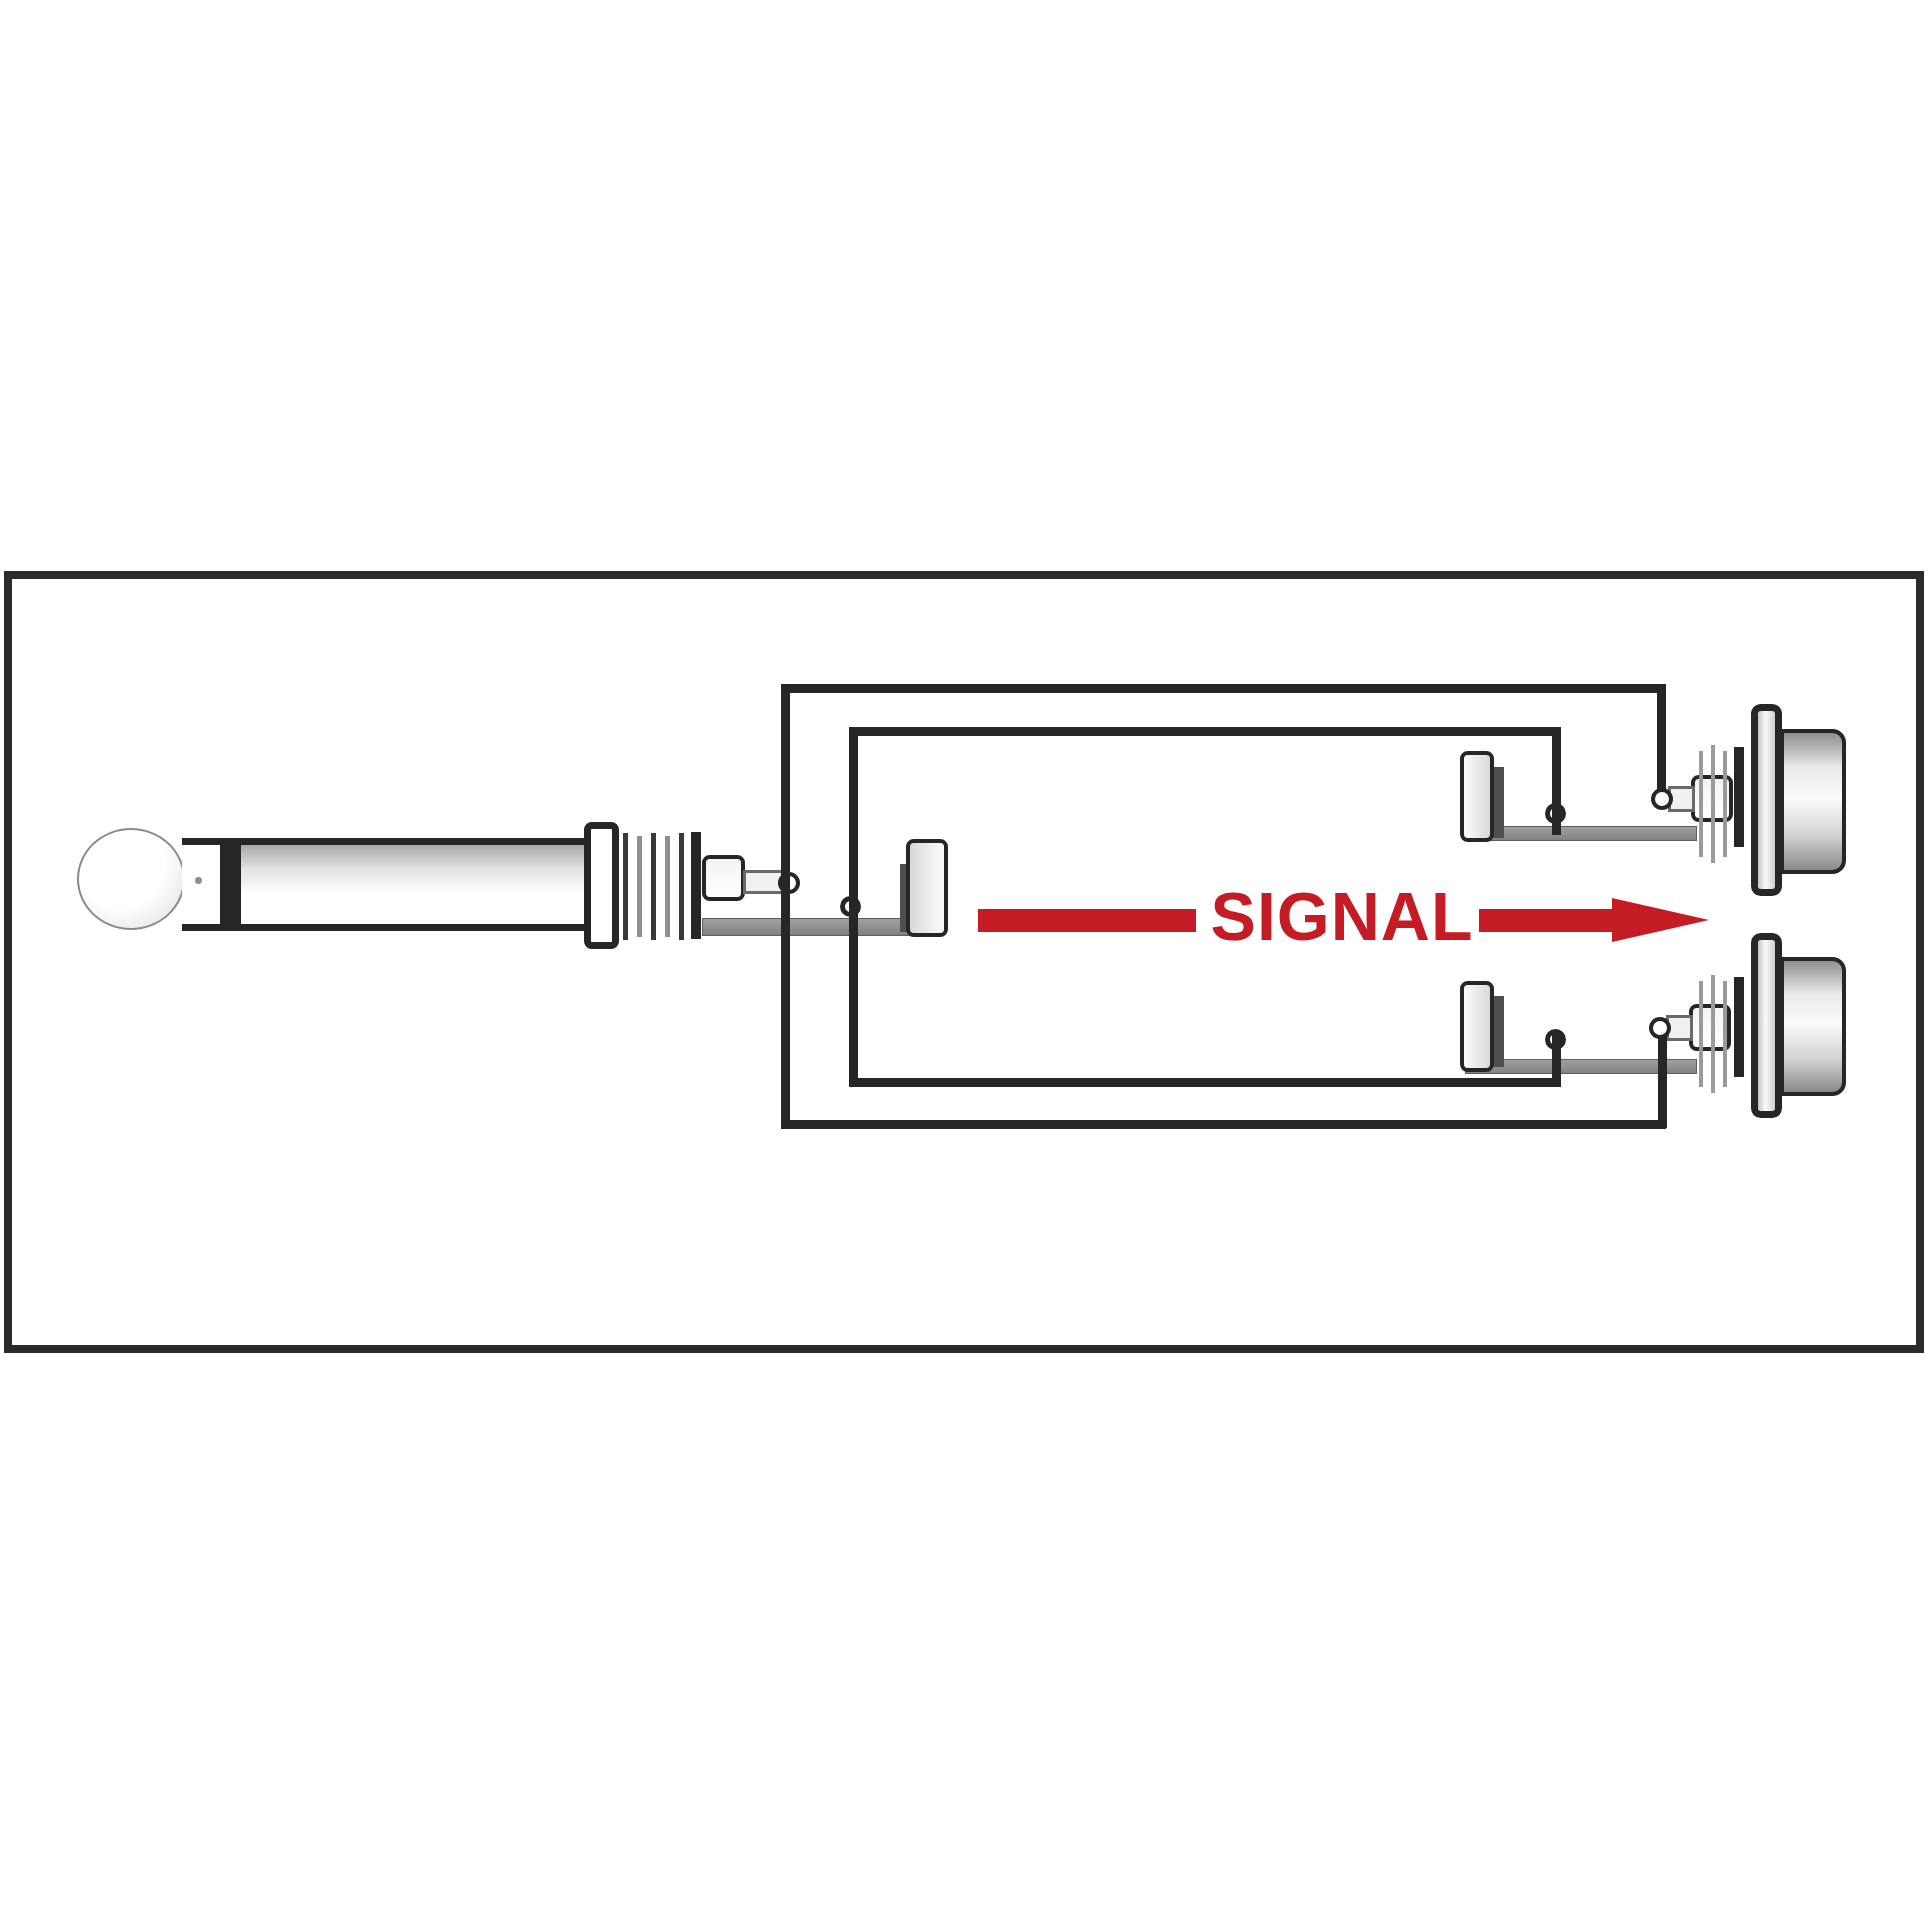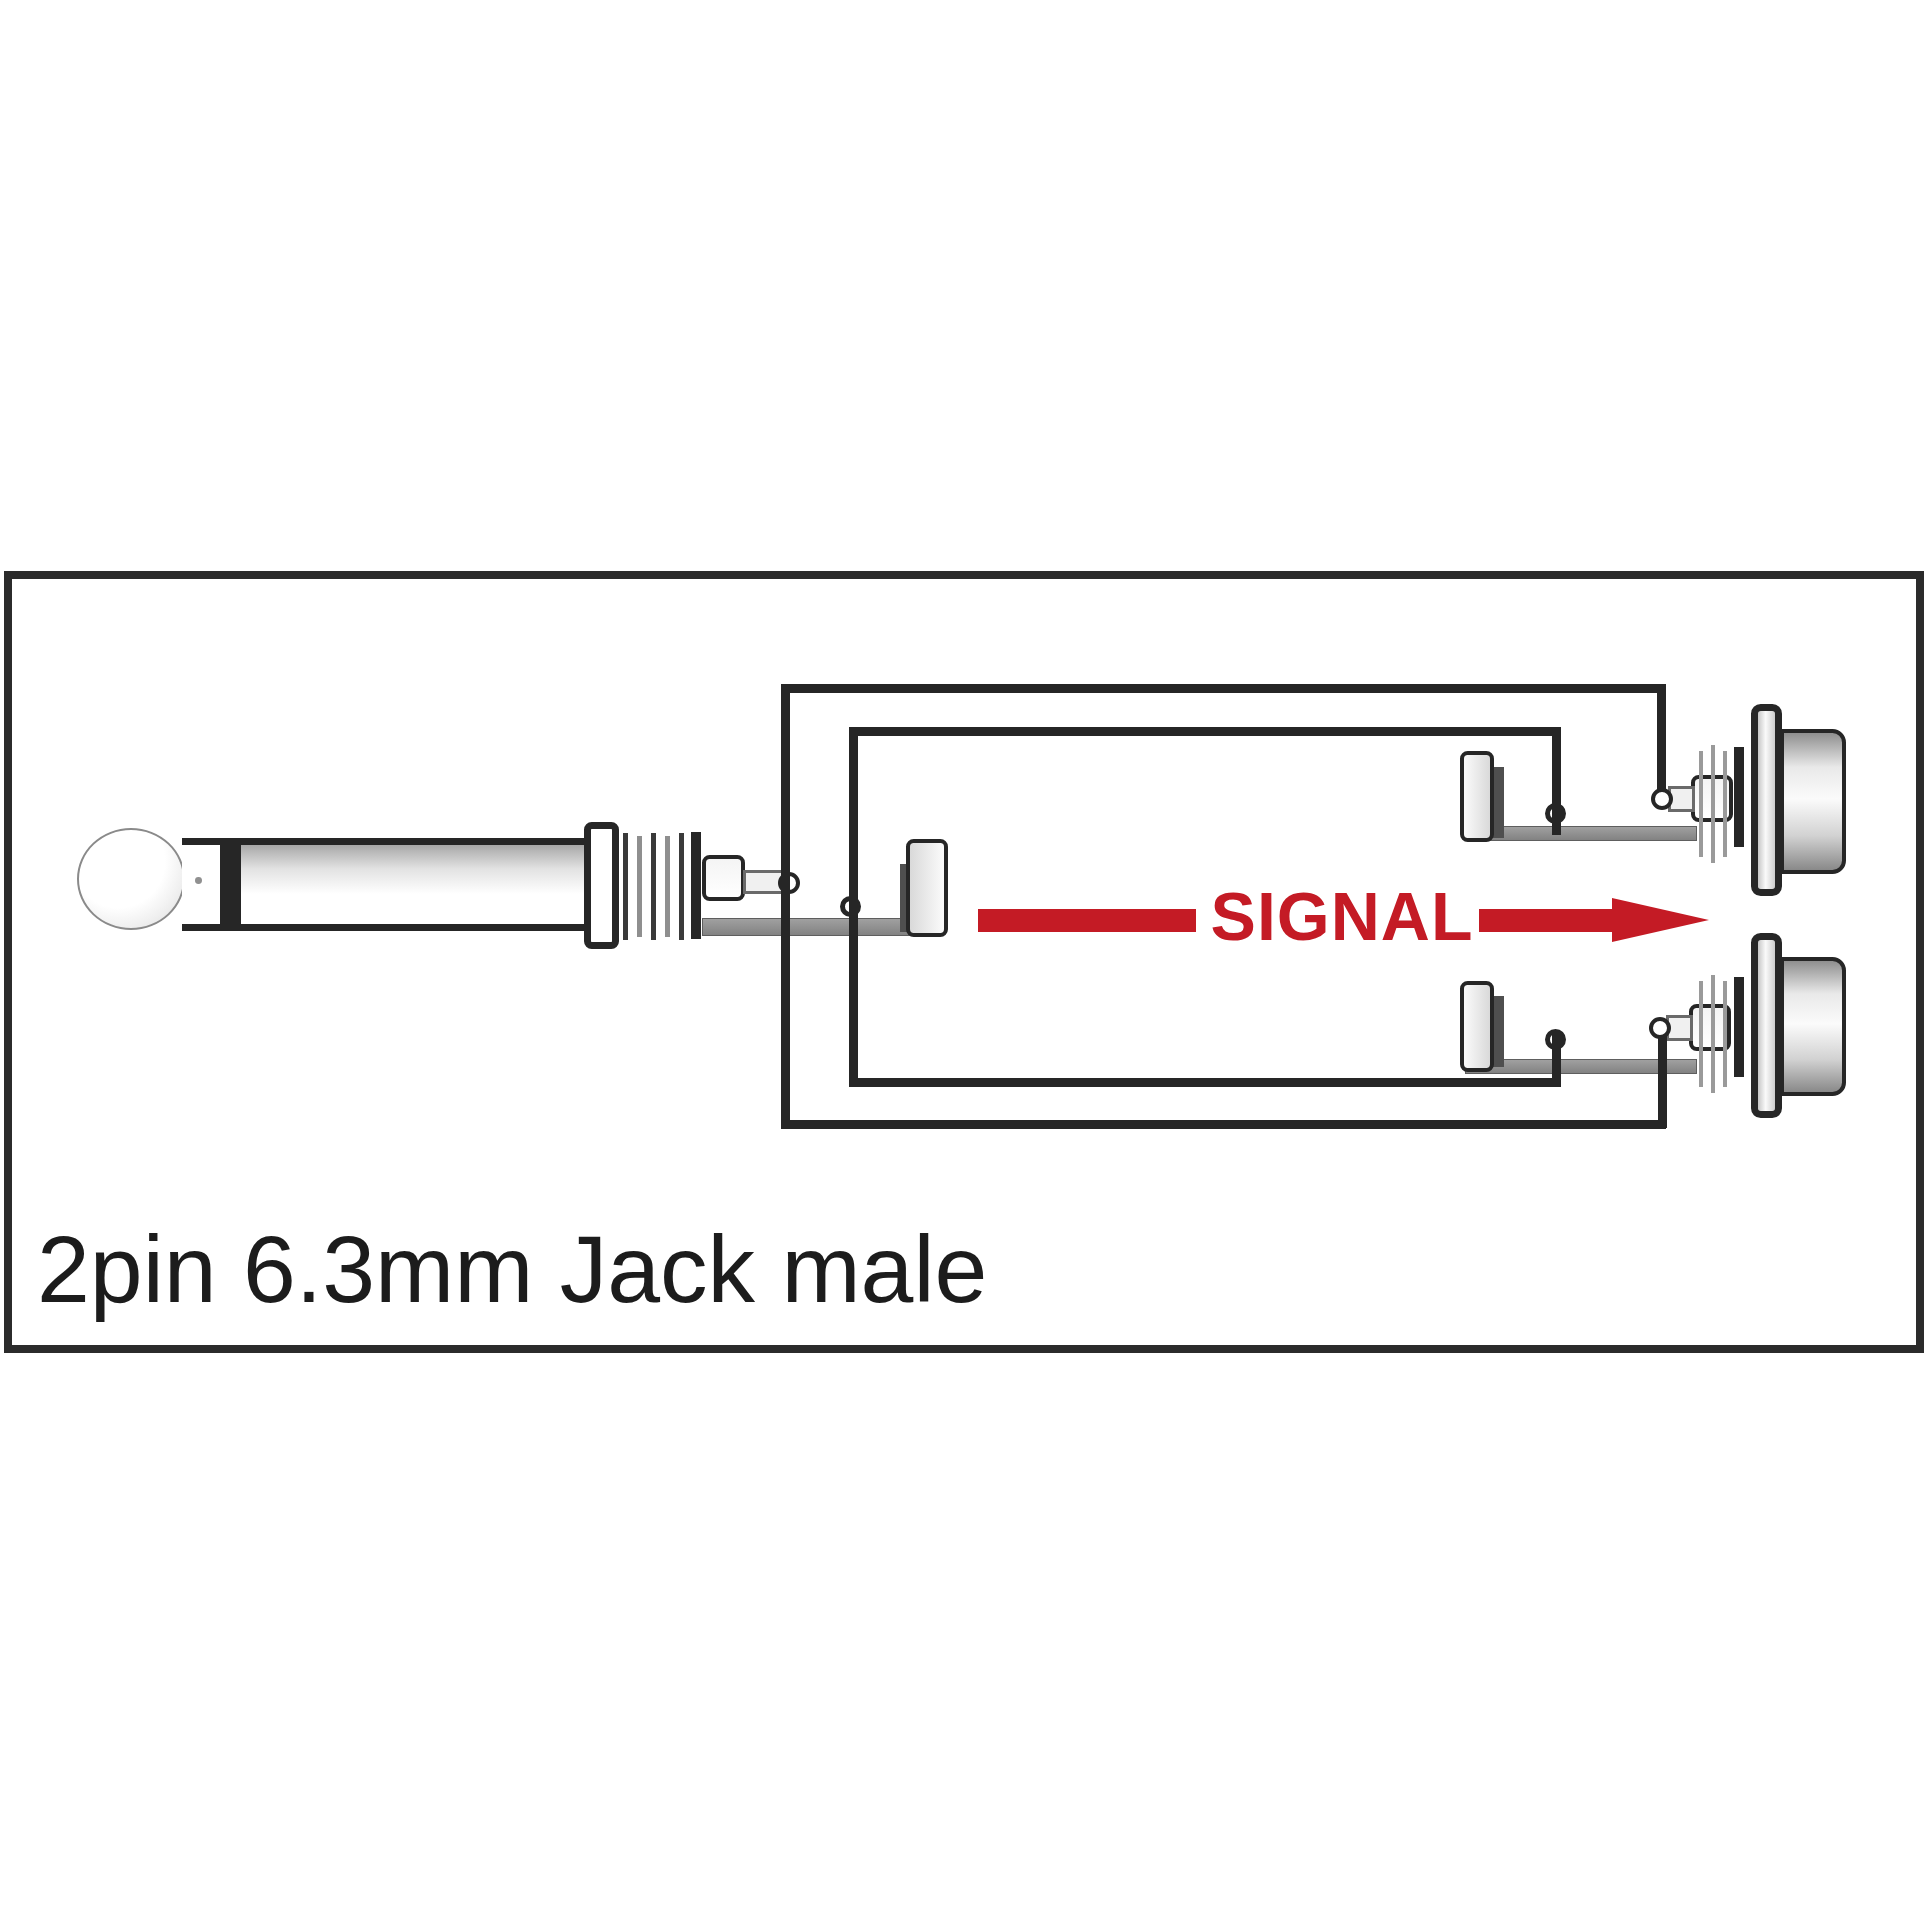--- a/index.html
+++ b/index.html
@@ -115,16 +115,15 @@
   <div class="abs wire" style="left:1552px;top:1033px;width:8.7px;height:54px;"></div>
 
   <div class="abs ball-sm" style="left:1651px;top:788px;width:22px;height:22px;"></div>
   <div class="abs ball-sm" style="left:1649px;top:1017px;width:22px;height:22px;"></div>
 
   <div class="abs redshaft" style="left:978px;top:909px;width:218px;height:23px;"></div>
   <div class="abs signal-text" style="left:1202px;top:882px;width:280px;">SIGNAL</div>
   <div class="abs redshaft" style="left:1479px;top:909px;width:133px;height:23px;"></div>
   <div class="abs arrowhead" style="left:1612px;top:898px;"></div>
 
-  <div class="abs caption" style="left:37px;top:1222px;">2pin 6.3mm Jack male</div>
 
 </div>
 
 
 </body></html>

